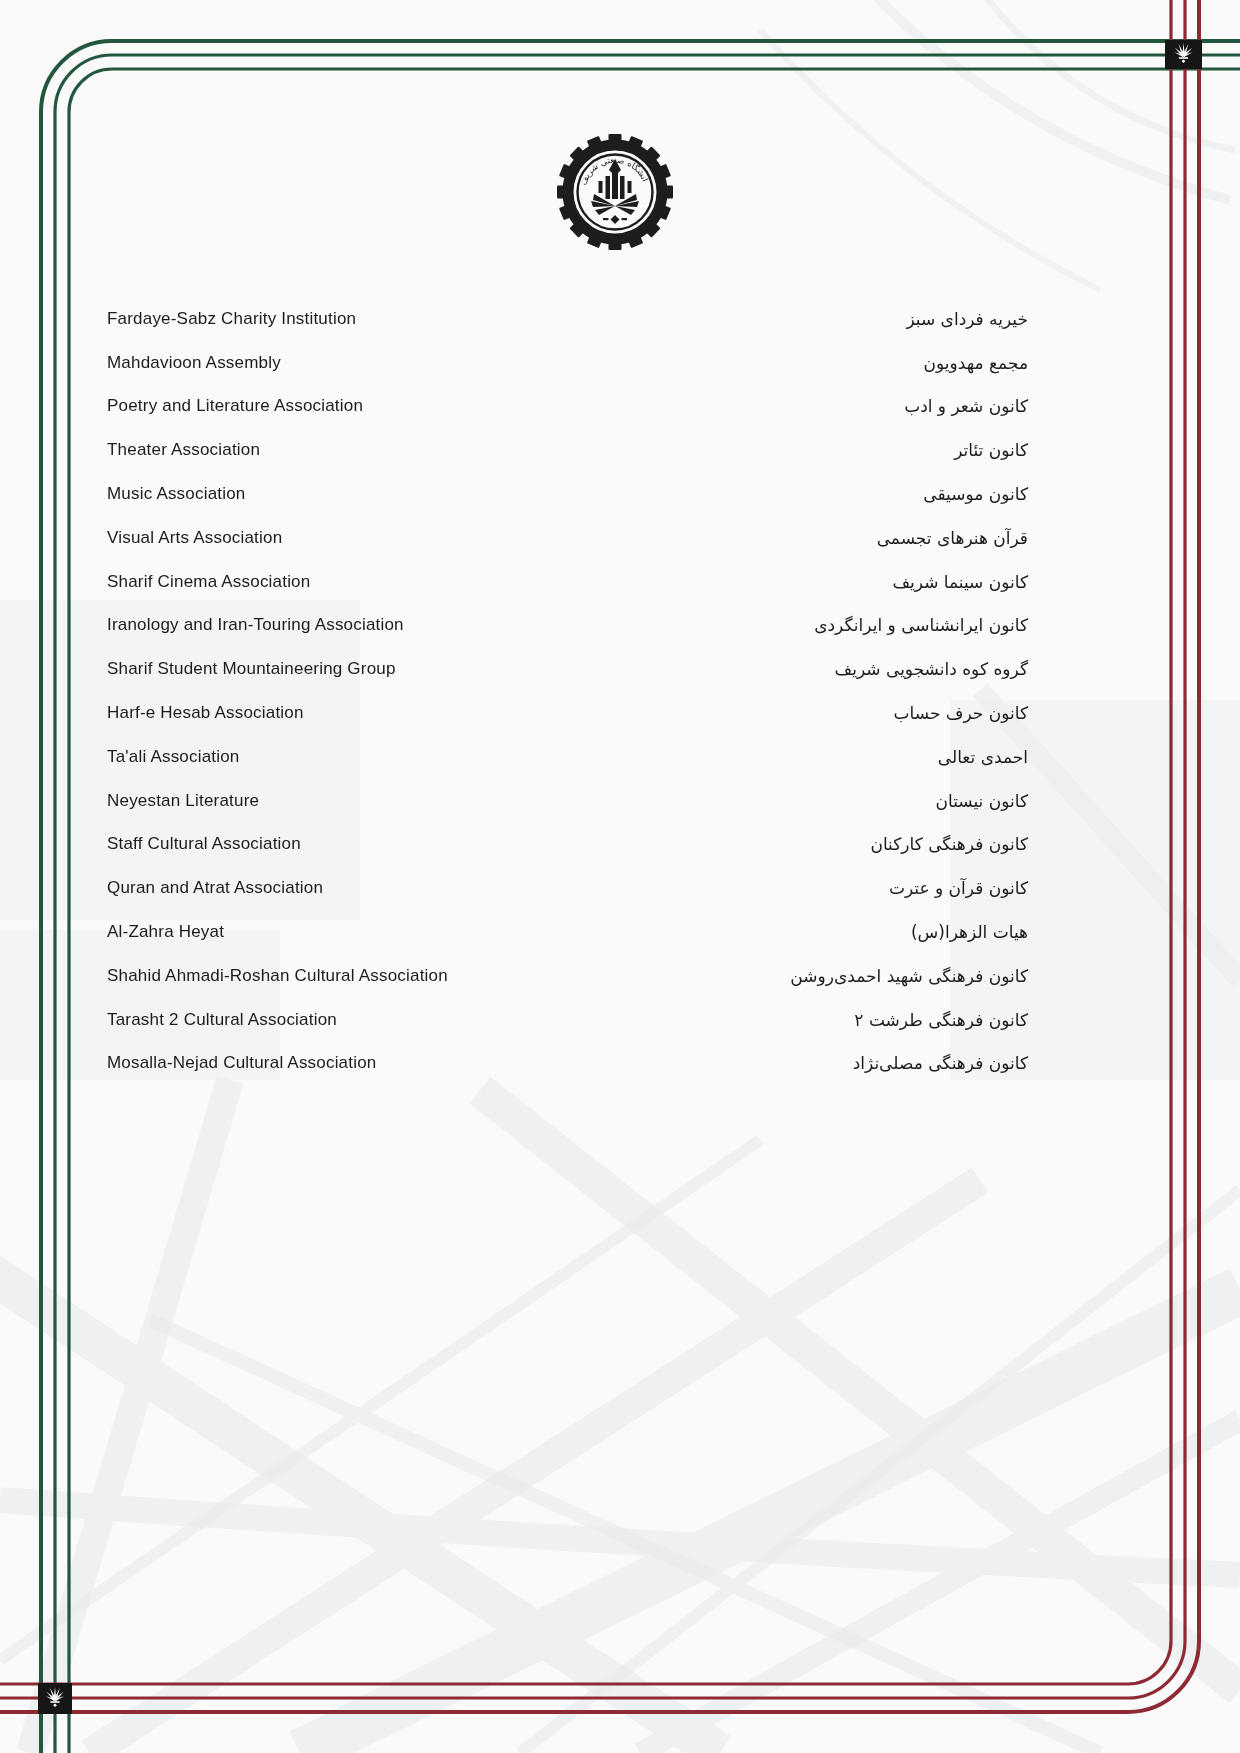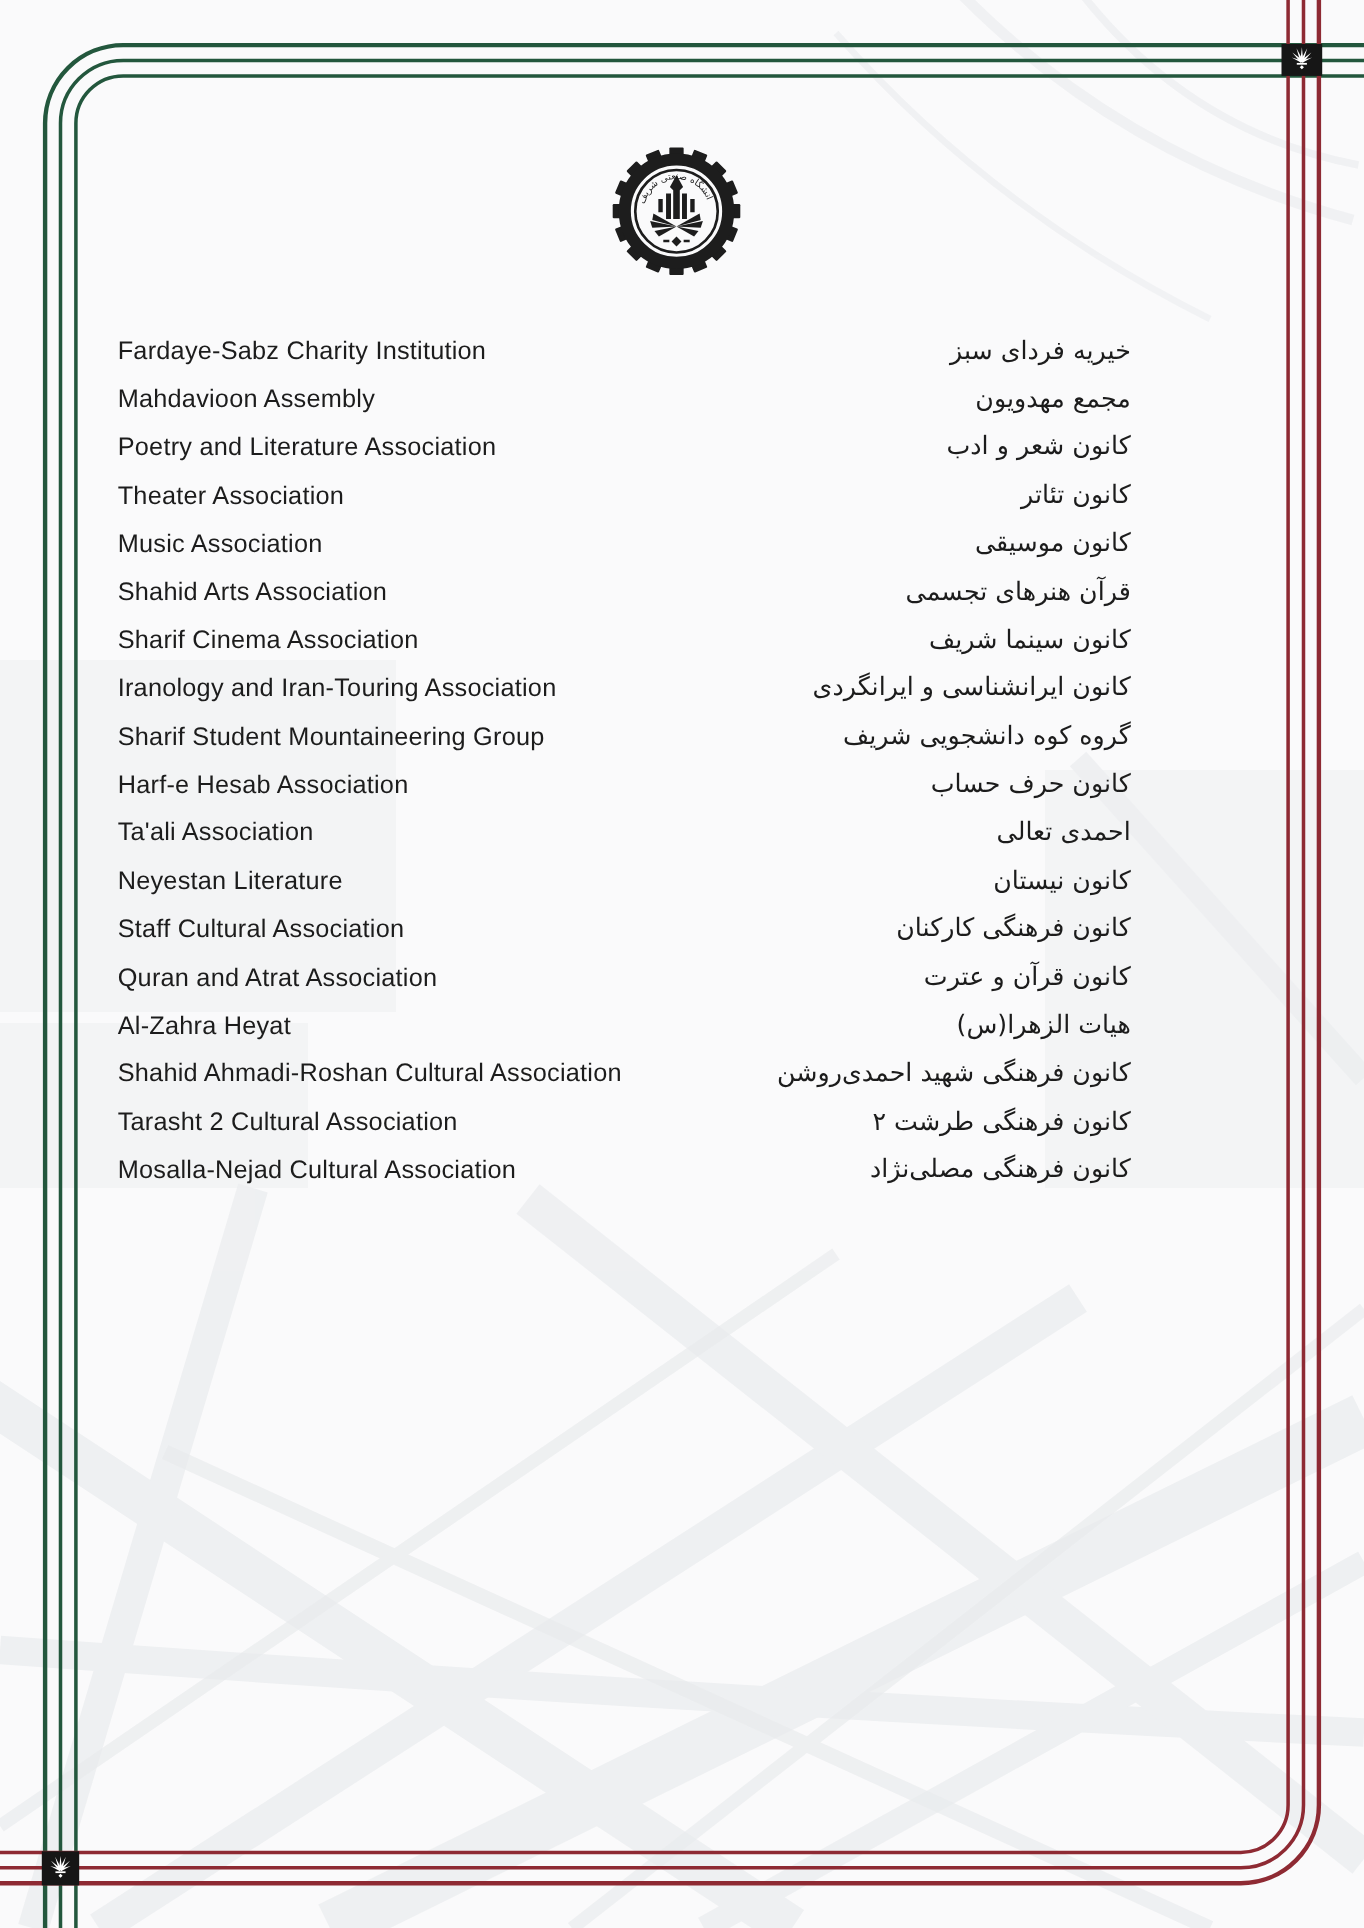--- a/index.html
+++ b/index.html
@@ -6,25 +6,25 @@
   .page{
     position:relative;width:1240px;height:1753px;margin:0 auto;
     background:#fafafb;overflow:hidden;
     font-family:"Liberation Sans",sans-serif;color:#1c1c1c;
   }
   .bg-svg,.border-svg{position:absolute;left:0;top:0;width:1240px;height:1753px;display:block;}
   .logo{position:absolute;left:554px;top:131px;width:122px;height:122px;}
   .assoc-list{position:absolute;left:107px;top:297px;width:921px;}
   .assoc-row{height:43.8px;display:flex;justify-content:space-between;align-items:center;}
   .assoc-en{
-    font-size:23px;letter-spacing:.2px;color:#1c1c1c;white-space:nowrap;
+    font-size:17px;letter-spacing:.2px;color:#1c1c1c;white-space:nowrap;
     font-family:"Liberation Sans",sans-serif;
   }
   .assoc-fa{
-    font-size:23px;color:#1c1c1c;white-space:nowrap;direction:rtl;unicode-bidi:isolate;
+    font-size:17px;color:#1c1c1c;white-space:nowrap;direction:rtl;unicode-bidi:isolate;
     font-family:"DejaVu Sans","Liberation Sans",sans-serif;
   }
 </style>
 </head>
 <body>
 
 <div class="page">
 
   <svg class="bg-svg" viewBox="0 0 1240 1753" aria-hidden="true">
     <g stroke="#f0f1f3" fill="none" opacity="0.9">
@@ -164,21 +164,21 @@
         <span class="assoc-en">Theater Association</span>
         <span class="assoc-fa">کانون تئاتر</span>
       </div>
 
       <div class="assoc-row">
         <span class="assoc-en">Music Association</span>
         <span class="assoc-fa">کانون موسیقی</span>
       </div>
 
       <div class="assoc-row">
-        <span class="assoc-en">Shahid Arts Association</span>
+        <span class="assoc-en">Visual Arts Association</span>
         <span class="assoc-fa">قرآن هنرهای تجسمی</span>
       </div>
 
       <div class="assoc-row">
         <span class="assoc-en">Sharif Cinema Association</span>
         <span class="assoc-fa">کانون سینما شریف</span>
       </div>
 
 
       <div class="assoc-row">

